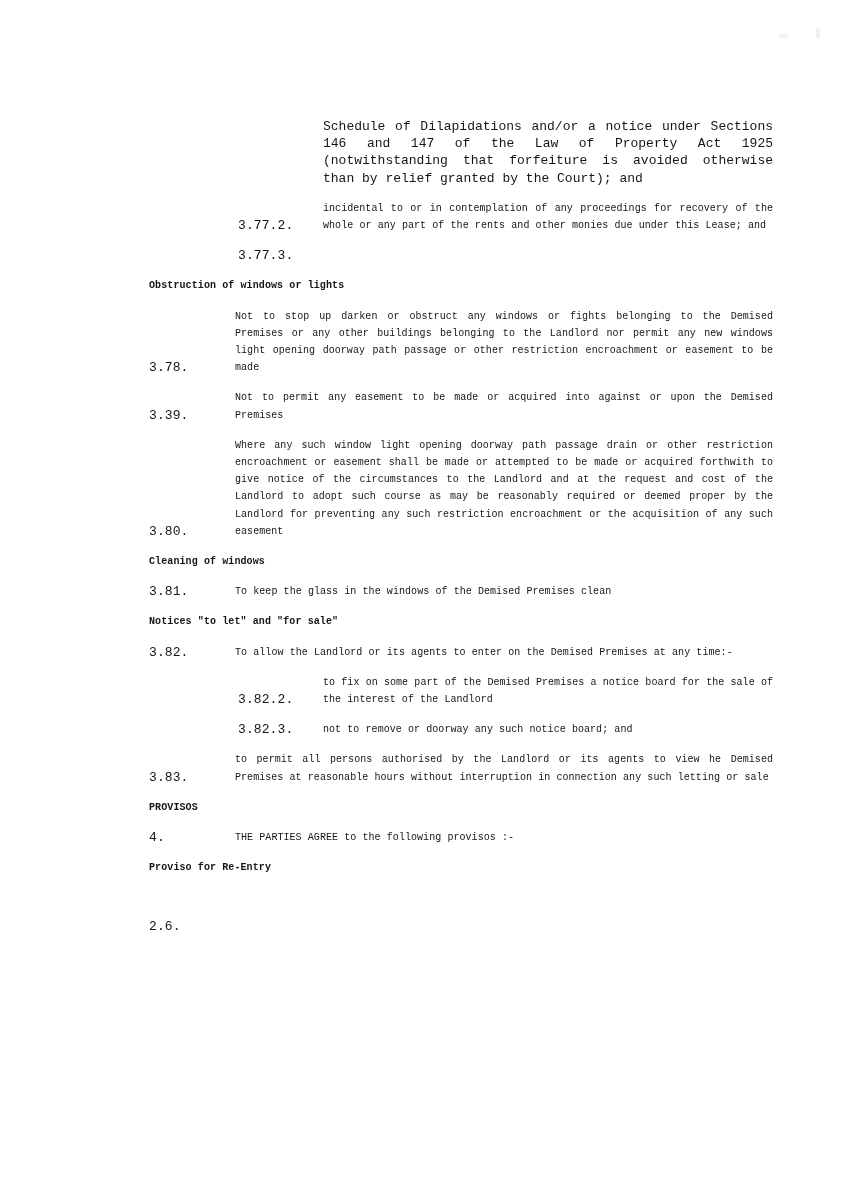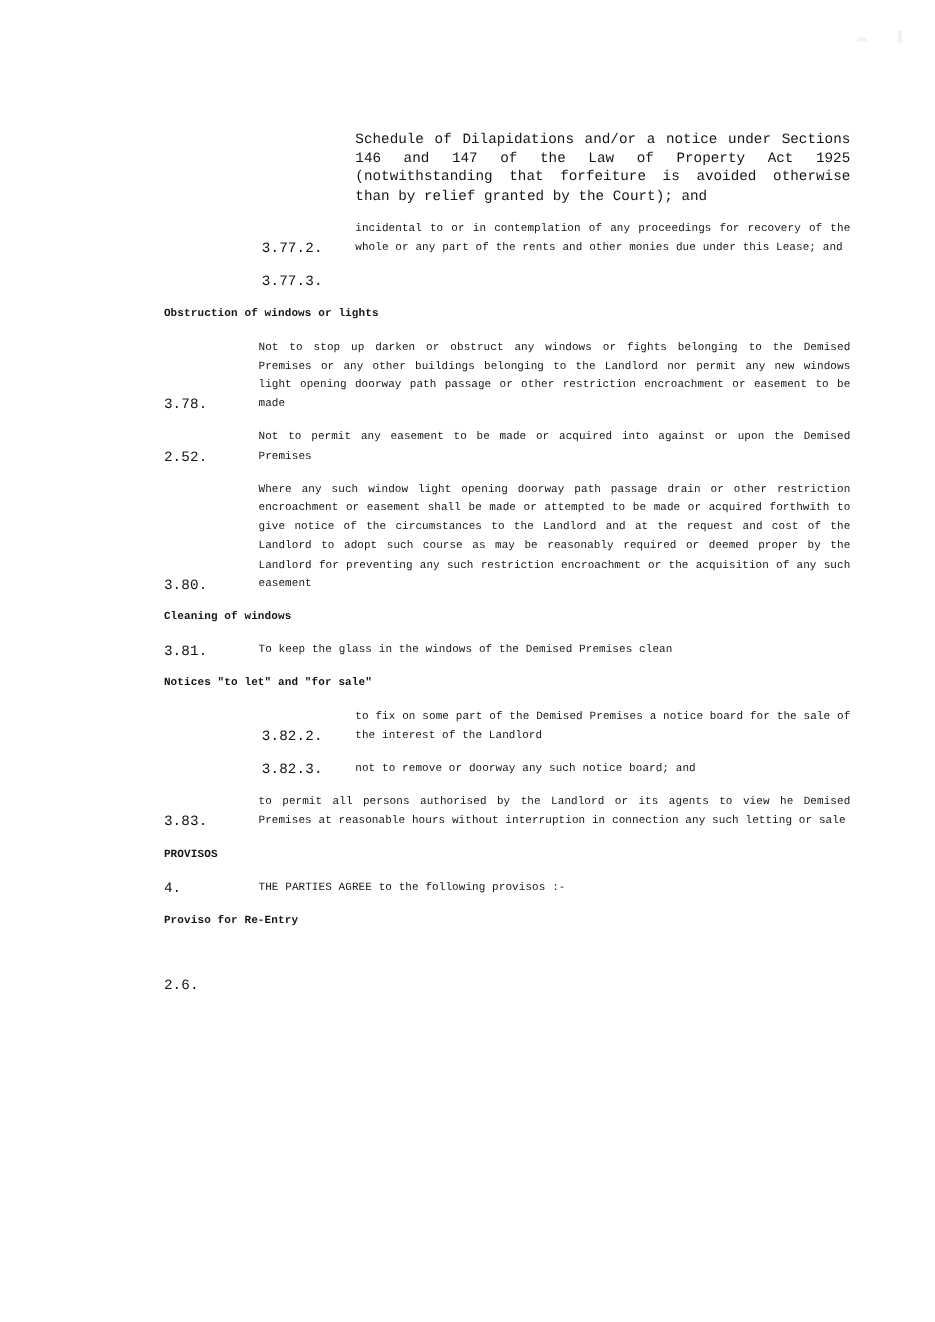--- a/index.html
+++ b/index.html
@@ -92,33 +92,37 @@
       </div>
       <div class="clause lvl2">
         <div class="clause-num">3.77.3.</div>
       </div>
       <div class="heading sp-heading-top">Obstruction of windows or lights</div>
       <div class="clause lvl1">
         <div class="clause-num">3.78.</div>
         <div class="clause-body">Not to stop up darken or obstruct any windows or fights belonging to the Demised Premises or any other buildings belonging to the Landlord nor permit any new windows light opening doorway path passage or other restriction encroachment or easement to be made</div>
       </div>
       <div class="clause lvl1">
-        <div class="clause-num">2.52.</div>
+        <div class="clause-num">3.39.</div>
         <div class="clause-body">Not to permit any easement to be made or acquired into against or upon the Demised Premises</div>
       </div>
       <div class="clause lvl1">
         <div class="clause-num">3.80.</div>
         <div class="clause-body">Where any such window light opening doorway path passage drain or other restriction encroachment or easement shall be made or attempted to be made or acquired forthwith to give notice of the circumstances to the Landlord and at the request and cost of the Landlord to adopt such course as may be reasonably required or deemed proper by the Landlord for preventing any such restriction encroachment or the acquisition of any such easement</div>
       </div>
       <div class="heading sp-heading-top">Cleaning of windows</div>
       <div class="clause lvl1">
         <div class="clause-num">3.81.</div>
         <div class="clause-body">To keep the glass in the windows of the Demised Premises clean</div>
       </div>
       <div class="heading sp-heading-top">Notices "to let" and "for sale"</div>
+      <div class="clause lvl1">
+        <div class="clause-num">3.82.</div>
+        <div class="clause-body">To allow the Landlord or its agents to enter on the Demised Premises at any time:-</div>
+      </div>
       <div class="clause lvl2">
         <div class="clause-num">3.82.2.</div>
         <div class="clause-body">to fix on some part of the Demised Premises a notice board for the sale of the interest of the Landlord</div>
       </div>
       <div class="clause lvl2">
         <div class="clause-num">3.82.3.</div>
         <div class="clause-body">not to remove or doorway any such notice board; and</div>
       </div>
       <div class="clause lvl1">
         <div class="clause-num">3.83.</div>

